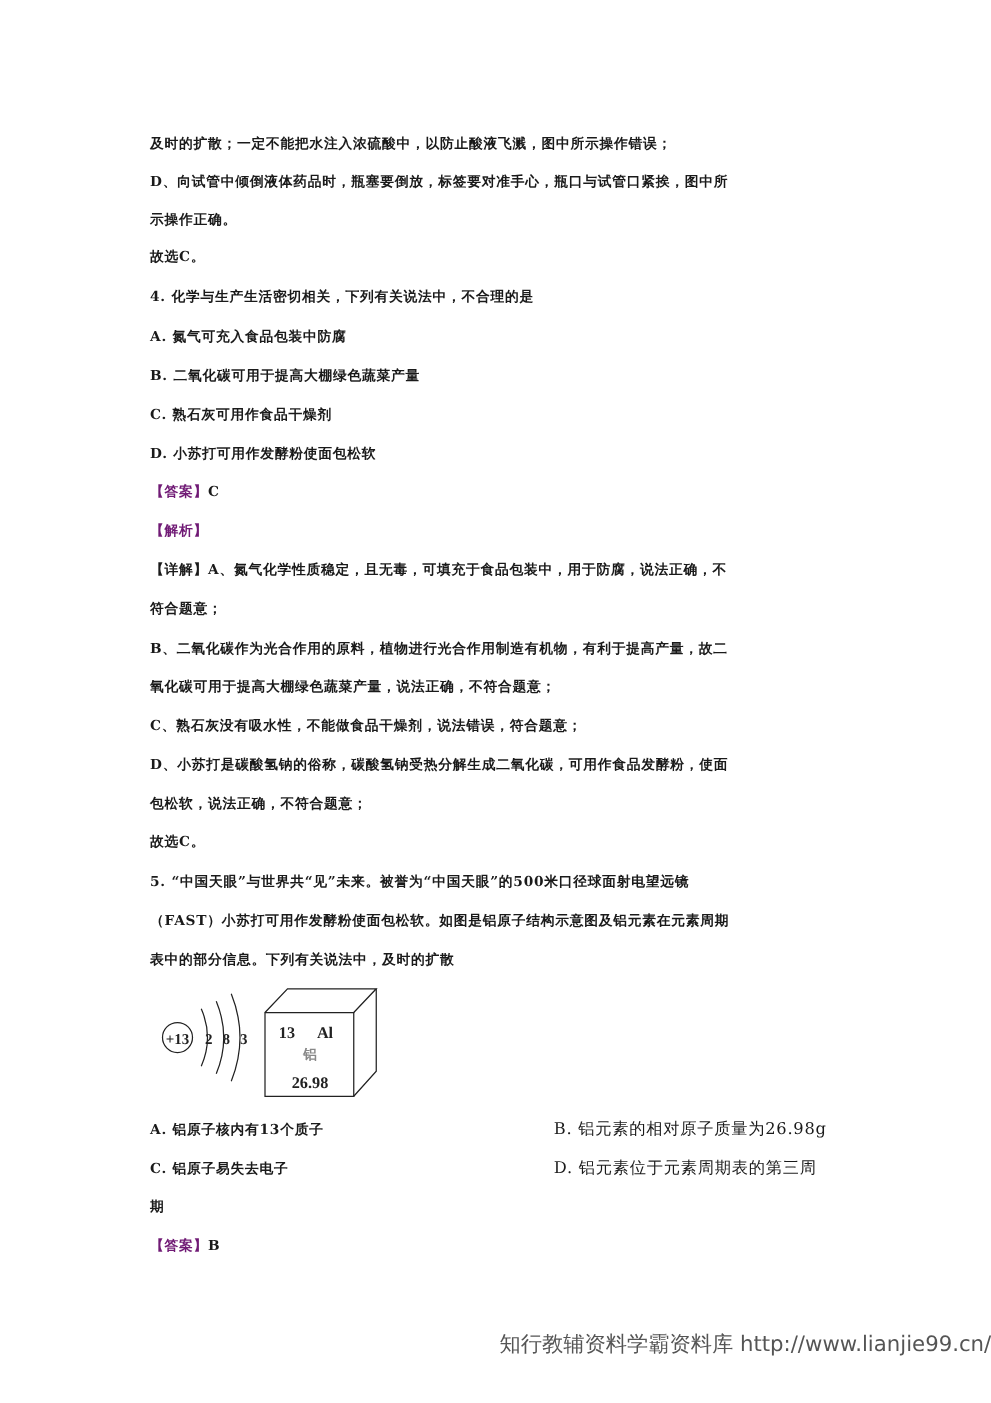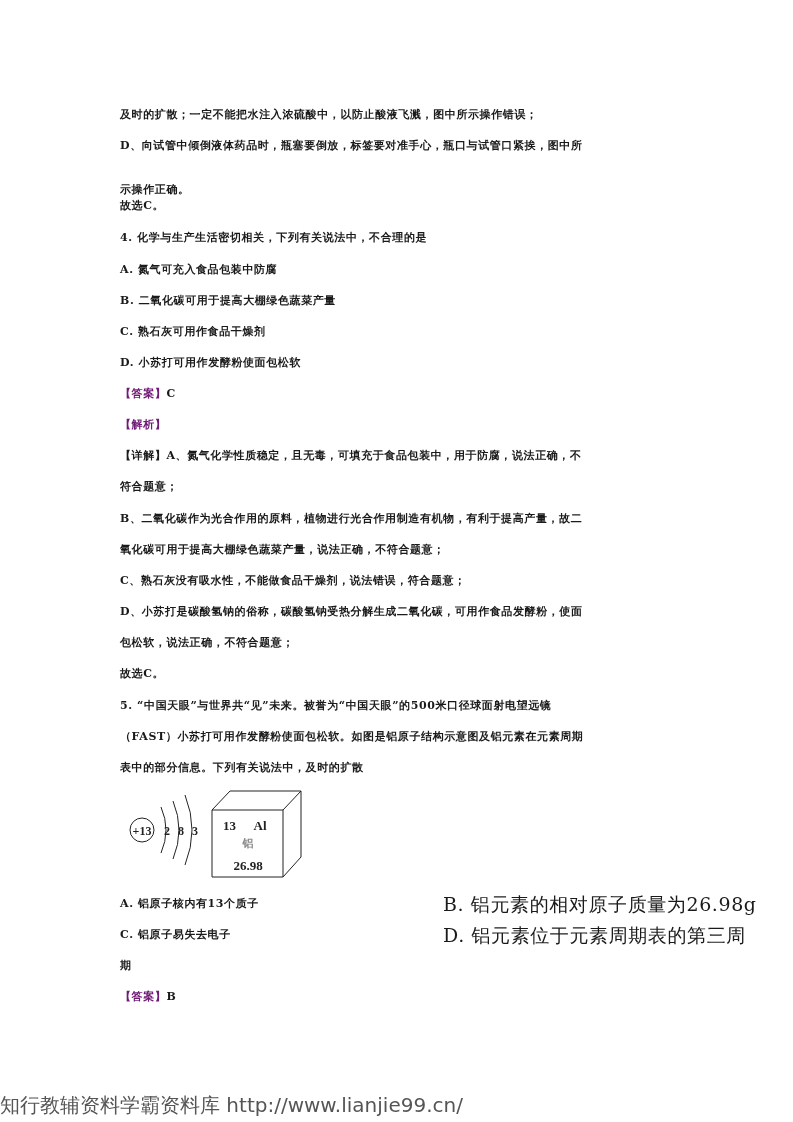--- a/index.html
+++ b/index.html
@@ -1,32 +1,32 @@
 <!DOCTYPE html>
 <html><head>
   <meta charset="utf-8">
   <style>
     html, body { margin: 0; padding: 0; background: #ffffff; }
     body { width: 793px; height: 1122px; position: relative; overflow: hidden;
            font-family: "DejaVu Serif", "Liberation Serif", serif; color: #1a1a1a; }
     .line { position: absolute; left: 120px; font-size: 11px; line-height: 18px; white-space: nowrap; letter-spacing: 0.6px; font-weight: bold; }
     .blue { color: #701a75; }
-    .opt-right { position: absolute; font-size: 19px; line-height: 18px; white-space: nowrap; letter-spacing: 0.6px; }
-    .footer { position: absolute; left: 0; width: 793px; top: 1064px; text-align: left;
-              font-family: "DejaVu Sans", "Liberation Sans", sans-serif; font-size: 20px; color: #555; margin-top: 28px; }
+    .opt-right { position: absolute; font-size: 13px; line-height: 18px; white-space: nowrap; letter-spacing: 0.6px; }
+    .footer { position: absolute; left: 0; width: 793px; top: 1064px; text-align: right;
+              font-family: "DejaVu Sans", "Liberation Sans", sans-serif; font-size: 17px; color: #555; }
     .diagram { position: absolute; left: 115px; top: 785px; width: 200px; height: 100px; font-weight: bold; }
   </style>
 </head>
 <body>
 
 <div>
 
   <div class="line" style="top:106px">及时的扩散；一定不能把水注入浓硫酸中，以防止酸液飞溅，图中所示操作错误；</div>
   <div class="line" style="top:137px">D、向试管中倾倒液体药品时，瓶塞要倒放，标签要对准手心，瓶口与试管口紧挨，图中所</div>
-  <div class="line" style="top:181px">示操作正确。</div>
+  <div class="line" style="top:167px">示操作正确。</div>
   <div class="line" style="top:197px">故选C。</div>
 
   <div class="line" style="top:229px">4. 化学与生产生活密切相关，下列有关说法中，不合理的是</div>
   <div class="line" style="top:261px">A. 氮气可充入食品包装中防腐</div>
   <div class="line" style="top:292px">B. 二氧化碳可用于提高大棚绿色蔬菜产量</div>
   <div class="line" style="top:323px">C. 熟石灰可用作食品干燥剂</div>
   <div class="line" style="top:354px">D. 小苏打可用作发酵粉使面包松软</div>
 
   <div class="line" style="top:385px">
     <span class="blue">【答案】</span><span>C</span>

